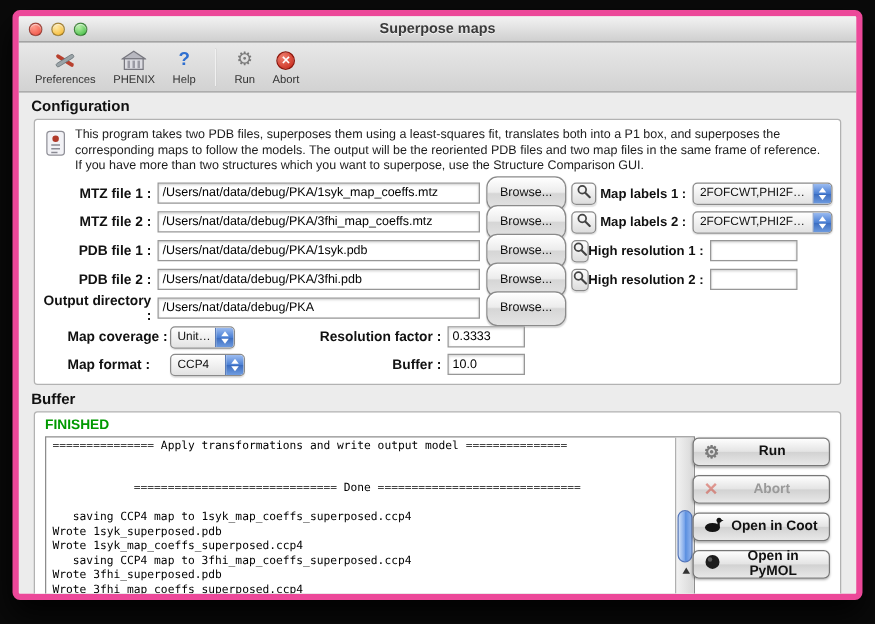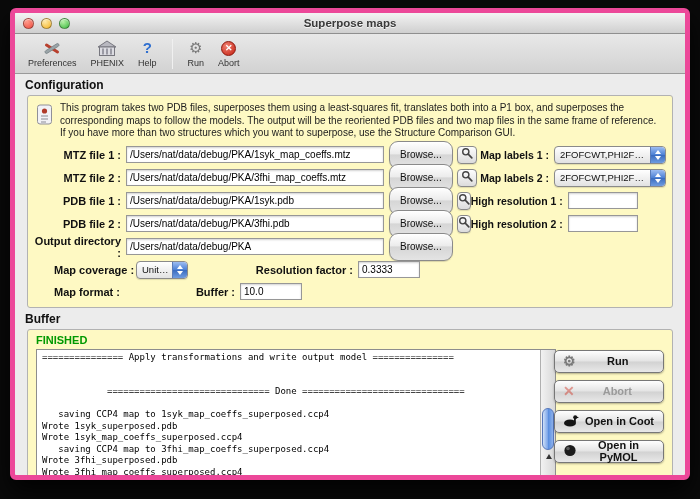--- a/index.html
+++ b/index.html
@@ -38,21 +38,21 @@
   .ticon { height:18px; display:flex; align-items:center; justify-content:center; }
   .tlabel { font-size:9px; color:#333; margin-top:1px; }
   .tsep { width:1px; height:30px; background:#a0a0a0; border-right:1px solid #f0f0f0; margin:0 8px; }
   .glyph-q { font-size:15px; font-weight:bold; color:#2f6fd0; line-height:16px; }
   .glyph-gear { font-size:15px; color:#7a7a7a; line-height:16px; }
   .abort-circle { width:15px; height:15px; border-radius:50%; background:radial-gradient(circle at 35% 30%, #f08070, #c41f10); color:#fff; font-size:9px; font-weight:bold; display:flex; align-items:center; justify-content:center; border:1px solid #8c150b; }
 
   
   .content { flex:1 1 auto; overflow:hidden; }
   .section-heading { font-size:12px; font-weight:bold; color:#111; margin:4px 0 3px 10px; }
-  .panel { margin:0 12px; border:1px solid #b2b2b2; border-radius:3px; background:#fef9c3; }
+  .panel { margin:0 12px; border:1px solid #b2b2b2; border-radius:3px; background:#ffffff; }
 
   
   .desc-row { display:flex; align-items:flex-start; padding:6px 8px 4px 8px; }
   .info-icon { flex:0 0 24px; padding-top:1px; }
   .desc { font-size:10px; color:#1c1c1c; line-height:12.5px; padding-right:4px; }
 
   
   .form-row { display:flex; align-items:center; height:22px; padding:0 6px; margin-bottom:1px; }
   .flabel { font-size:11px; font-weight:bold; color:#111; width:92px; text-align:right; padding-right:5px; flex:0 0 92px; }
   input.ftext {
@@ -300,20 +300,29 @@
                   <i class="dn"></i>
                 </span>
             </div>
           </div>
           <label class="olabel2">Resolution factor :</label>
           <input class="ftext num" type="text" value="0.3333" style="">
         </div>
 
         <div class="opt-row" style="padding-bottom:4px;">
           <label class="olabel">Map format :</label>
+          <div class="octrl">
+            <div class="aqua-select sel-w58">
+              <span class="sel-val">CCP4</span>
+              <span class="sel-cap">
+                  <i class="up"></i>
+                  <i class="dn"></i>
+                </span>
+            </div>
+          </div>
           <label class="olabel2">Buffer :</label>
           <input class="ftext num" type="text" value="10.0" style="">
         </div>
       </div>
 
       <div class="section-heading">Buffer</div>
       <div class="panel results-panel">
         <div class="finished">FINISHED</div>
 
         <div class="console-wrap">

